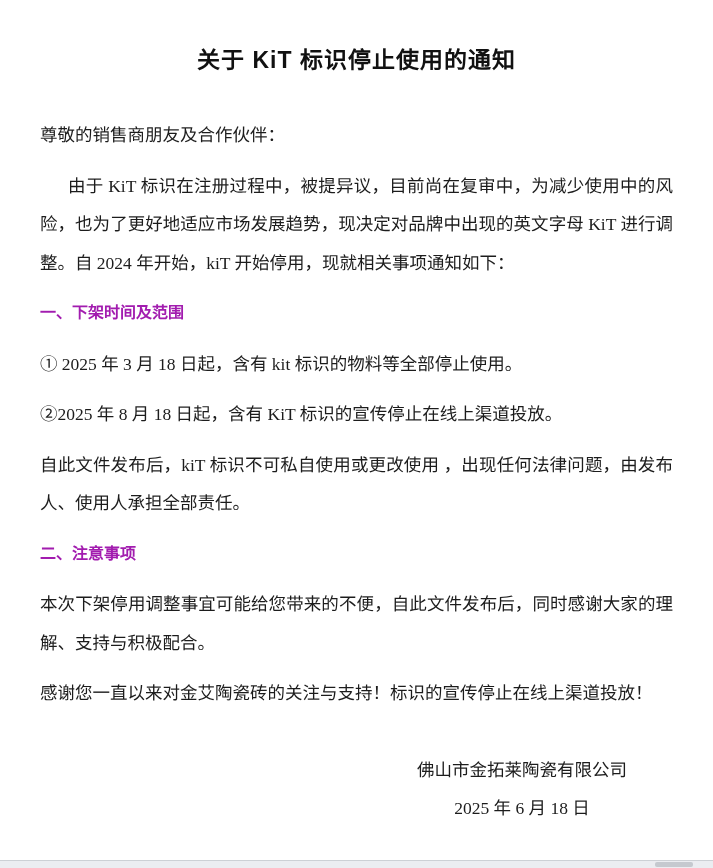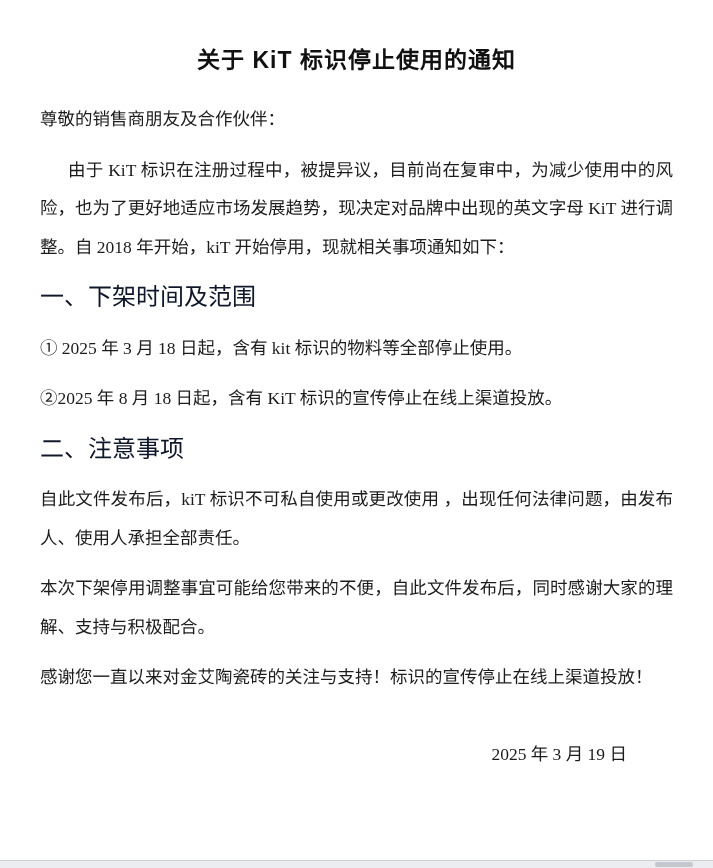--- a/index.html
+++ b/index.html
@@ -21,39 +21,39 @@
     padding: 44px 28px 0 28px;
     box-sizing: border-box;
   }
   .title {
     font-family: "Liberation Sans", "DejaVu Sans", sans-serif;
     font-size: 23px;
     font-weight: bold;
     line-height: 32px;
     text-align: center;
     letter-spacing: 1px;
-    margin: 0 0 24px 0;
+    margin: 0 0 40px 0;
     color: #111;
   }
   .body-text {
     font-size: 17.5px;
     line-height: 38.5px;
   }
   .para {
     margin: 12px;
     text-align: justify;
   }
   .indent {
     text-indent: 28px;
   }
   .heading {
     font-family: "Liberation Sans", "DejaVu Sans", sans-serif;
-    font-weight: normal;
-    font-size: 24px;
-    color: #0f172a;
+    font-weight: bold;
+    font-size: 16px;
+    color: #a21caf;
   }
   .signature {
     margin: 38px 58px 0 auto;
     width: fit-content;
     text-align: center;
   }
   .signature p { margin: 0; }
   .bottom-bar {
     position: absolute;
     left: 0; right: 0; bottom: 0;
@@ -72,32 +72,33 @@
   }
 </style>
 </head>
 <body>
 
 <div class="doc">
   <h1 class="title">关于 KiT 标识停止使用的通知</h1>
 
   <div class="body-text">
     <p class="para">尊敬的销售商朋友及合作伙伴：</p>
-    <p class="para indent">由于 KiT 标识在注册过程中，被提异议，目前尚在复审中，为减少使用中的风险，也为了更好地适应市场发展趋势，现决定对品牌中出现的英文字母 KiT 进行调整。自 2018 年开始，kiT 开始停用，现就相关事项通知如下：</p>
+    <p class="para indent">由于 KiT 标识在注册过程中，被提异议，目前尚在复审中，为减少使用中的风险，也为了更好地适应市场发展趋势，现决定对品牌中出现的英文字母 KiT 进行调整。自 2024 年开始，kiT 开始停用，现就相关事项通知如下：</p>
 
     <p class="para heading">一、下架时间及范围</p>
     <p class="para">① 2025 年 3 月 18 日起，含有 kit 标识的物料等全部停止使用。</p>
     <p class="para">②2025 年 8 月 18 日起，含有 KiT 标识的宣传停止在线上渠道投放。</p>
 
+    <p class="para">自此文件发布后，kiT 标识不可私自使用或更改使用 ，出现任何法律问题，由发布人、使用人承担全部责任。</p>
     <p class="para heading">二、注意事项</p>
-    <p class="para">自此文件发布后，kiT 标识不可私自使用或更改使用 ，出现任何法律问题，由发布人、使用人承担全部责任。</p>
     <p class="para">本次下架停用调整事宜可能给您带来的不便，自此文件发布后，同时感谢大家的理解、支持与积极配合。</p>
     <p class="para">感谢您一直以来对金艾陶瓷砖的关注与支持！标识的宣传停止在线上渠道投放！</p>
 
     <div class="signature">
-      <p>2025 年 3 月 19 日</p>
+      <p>佛山市金拓莱陶瓷有限公司</p>
+      <p>2025 年 6 月 18 日</p>
     </div>
   </div>
 </div>
 
 <div class="bottom-bar">
   <div class="scroll-thumb"></div>
 </div>
 
 </body></html>

